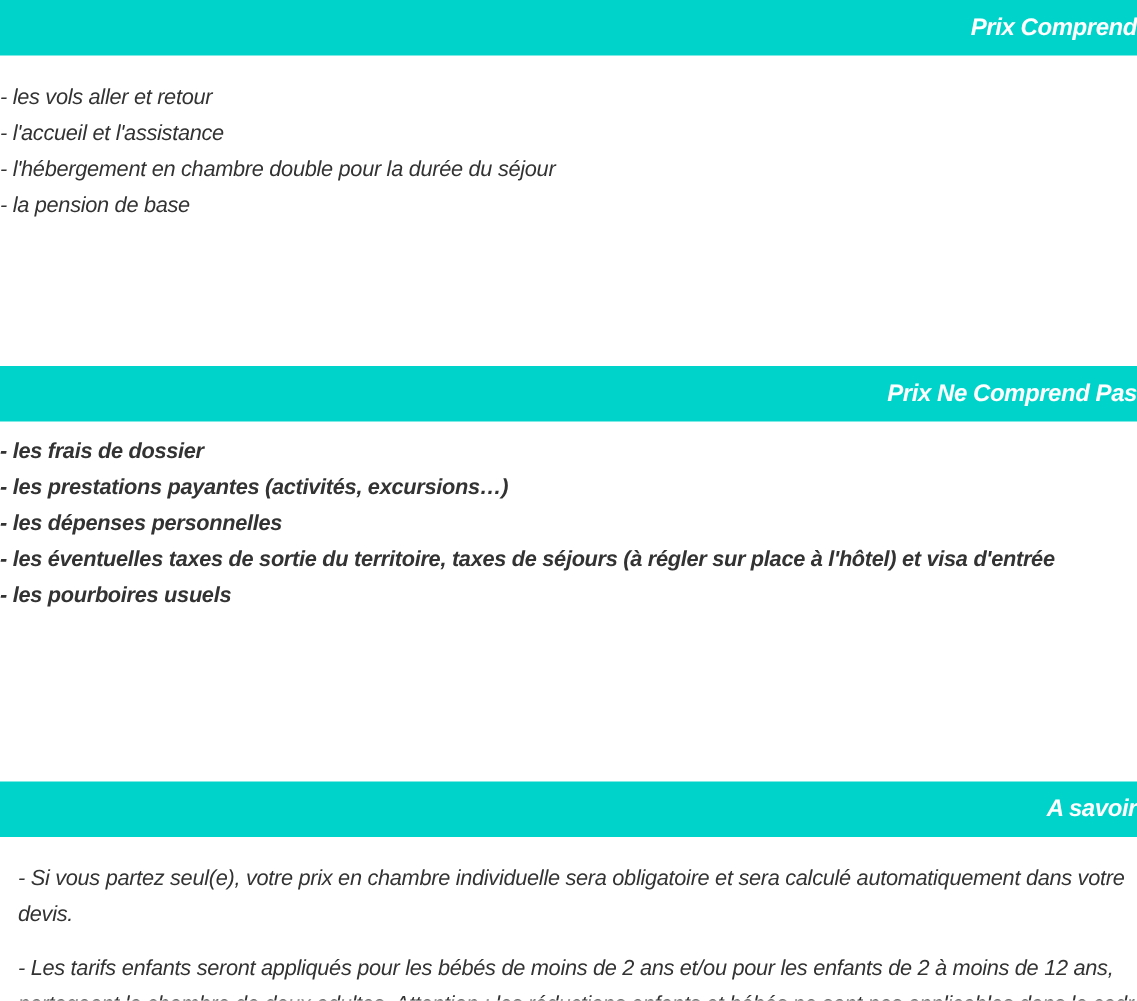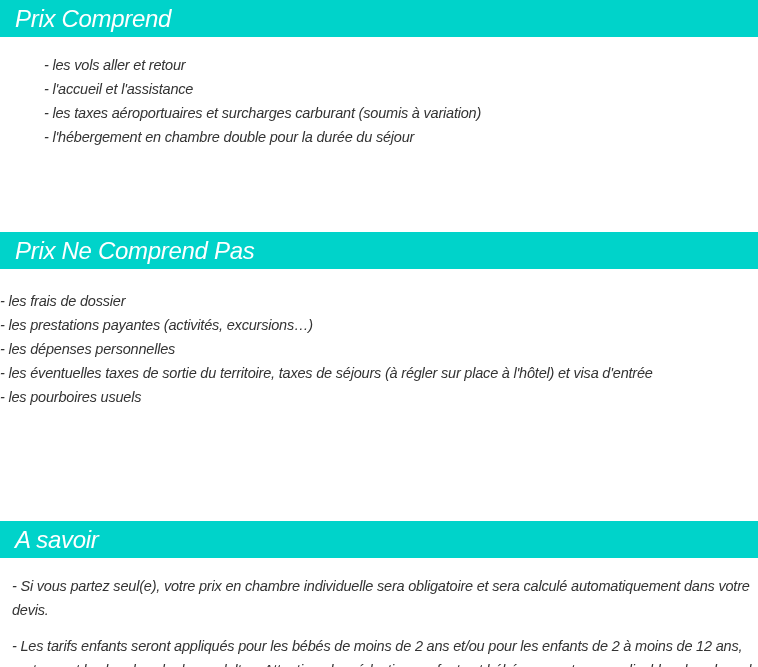--- a/index.html
+++ b/index.html
@@ -18,26 +18,27 @@
   .section {
     position: absolute;
     left: 0;
     width: 758px;
   }
   .bar {
     height: 37px;
     background: #00d3ca;
     color: #ffffff;
     font-style: italic;
-    font-weight: normal;
-    font-size: 24px;
+    font-weight: bold;
+    font-size: 16px;
     line-height: 37px;
     padding-left: 15px;
     box-sizing: border-box;
     letter-spacing: -0.3px;
+    text-align: right;
   }
   .list {
     margin: 0;
     padding: 0;
     list-style: none;
     font-style: italic;
     font-size: 14.5px;
     line-height: 24px;
     letter-spacing: -0.2px;
   }
@@ -53,31 +54,31 @@
     line-height: 24px;
     letter-spacing: -0.2px;
     width: 752px;
   }
 </style>
 </head>
 <body>
 
 <div class="section" style="top:0;">
   <div class="bar">Prix Comprend</div>
-  <ul class="list" style="margin-top:16px;margin-left:44px;">
+  <ul class="list" style="margin-top:16px;">
     <li>- les vols aller et retour</li>
     <li>- l'accueil et l'assistance</li>
-    <li>- les taxes aéroportuaires et surcharges carburant (soumis à variation)</li>
     <li>- l'hébergement en chambre double pour la durée du séjour</li>
+    <li>- la pension de base</li>
   </ul>
 </div>
 
-<div class="section" style="top:232px;">
+<div class="section" style="top:244px;">
   <div class="bar">Prix Ne Comprend Pas</div>
-  <ul class="list" style="margin-top:20px;">
+  <ul class="list" style="margin-top:8px;font-weight:bold;">
     <li>- les frais de dossier</li>
     <li>- les prestations payantes (activités, excursions…)</li>
     <li>- les dépenses personnelles</li>
     <li>- les éventuelles taxes de sortie du territoire, taxes de séjours (à régler sur place à l'hôtel) et visa d'entrée</li>
     <li>- les pourboires usuels</li>
   </ul>
 </div>
 
 <div class="section" style="top:521px;">
   <div class="bar">A savoir</div>

